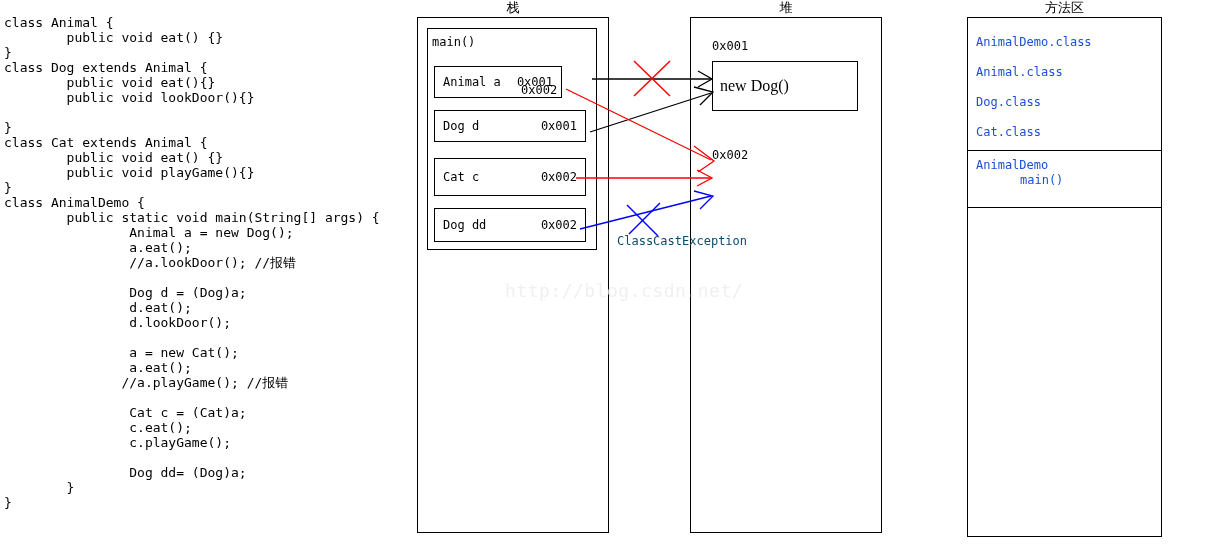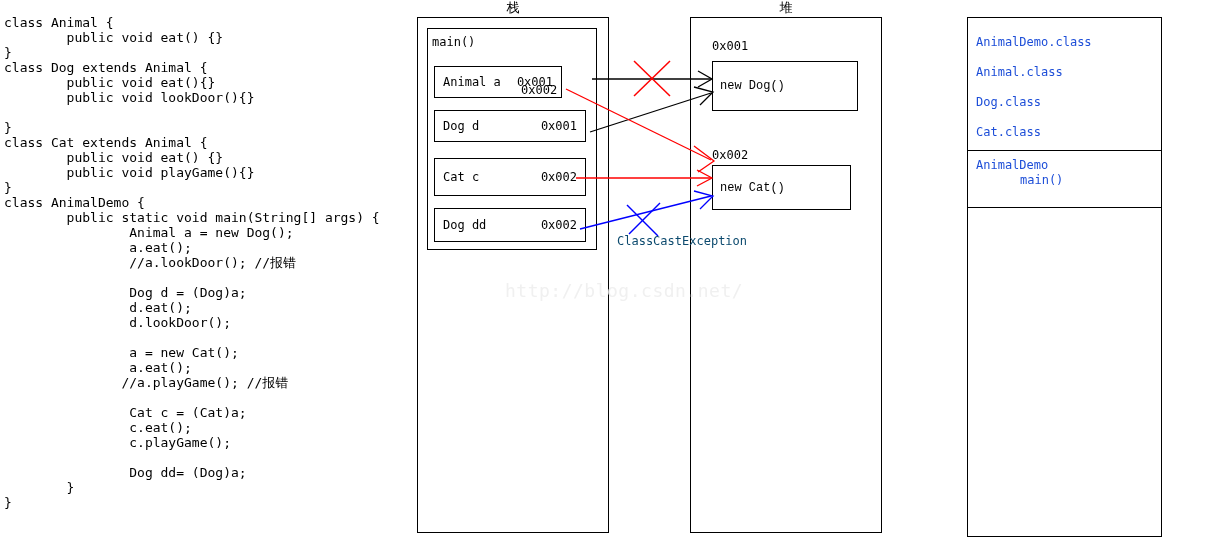--- a/index.html
+++ b/index.html
@@ -75,22 +75,22 @@
     font-family: "DejaVu Sans Mono", "Liberation Mono", monospace;
     font-size: 12px;
     color: #000000;
     white-space: pre;
   }
   .obj-label {
     position: absolute;
     left: 7px;
     top: 50%;
     transform: translateY(-50%);
-    font-family: Liberation Mono, monospace;
-    font-size: 12px;
+    font-family: Liberation Serif, serif;
+    font-size: 16px;
     color: #000000;
     white-space: pre;
   }
   .addr-label {
     position: absolute;
     font-family: "DejaVu Sans Mono", "Liberation Mono", monospace;
     font-size: 12px;
     color: #000000;
     white-space: pre;
   }
@@ -221,24 +221,22 @@
   <div class="panel-box" style="left:690px; top:17px; width:192px; height:516px;"></div>
 
   <div class="addr-label" style="left:712px; top:39px;">0x001</div>
 
   <div class="inner-box" style="left:712px; top:61px; width:146px; height:50px;">
     <span class="obj-label">new Dog()</span>
   </div>
 
   <div class="addr-label" style="left:712px; top:148px;">0x002</div>
 
-  <div class="inner-box" style="left:712px; top:165px; width:139px; height:45px;">
-    <span class="obj-label">new Cat()</span>
-  </div>
-
+
+  <div class="panel-title" style="left:967px; top:0px; width:195px;">方法区</div>
 
   <div class="panel-box" style="left:967px; top:17px; width:195px; height:520px;"></div>
 
   <div class="method-entry" style="left:976px; top:35px;">AnimalDemo.class</div>
   <div class="method-entry" style="left:976px; top:65px;text-align:center;">Animal.class</div>
   <div class="method-entry" style="left:976px; top:95px;text-align:center;">Dog.class</div>
   <div class="method-entry" style="left:976px; top:125px;">Cat.class</div>
 
   <div class="divider" style="left:967px; top:150px; width:195px;"></div>
 

